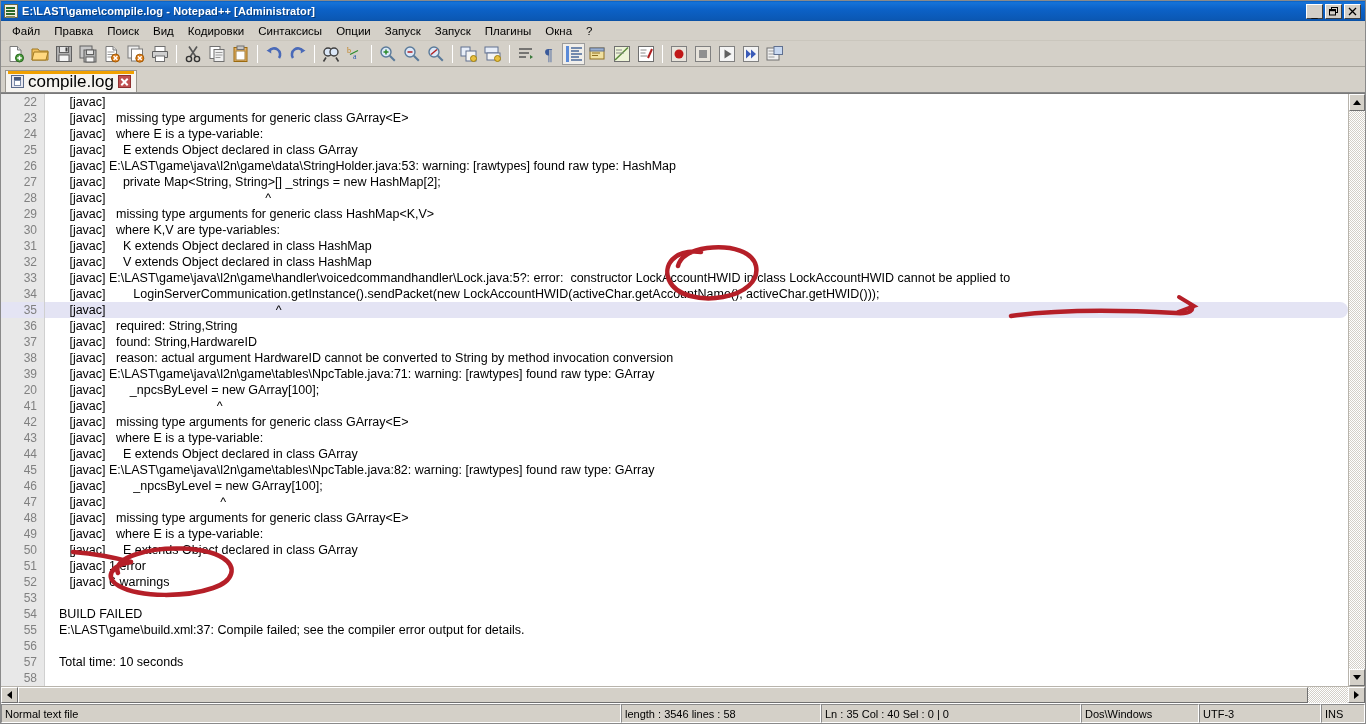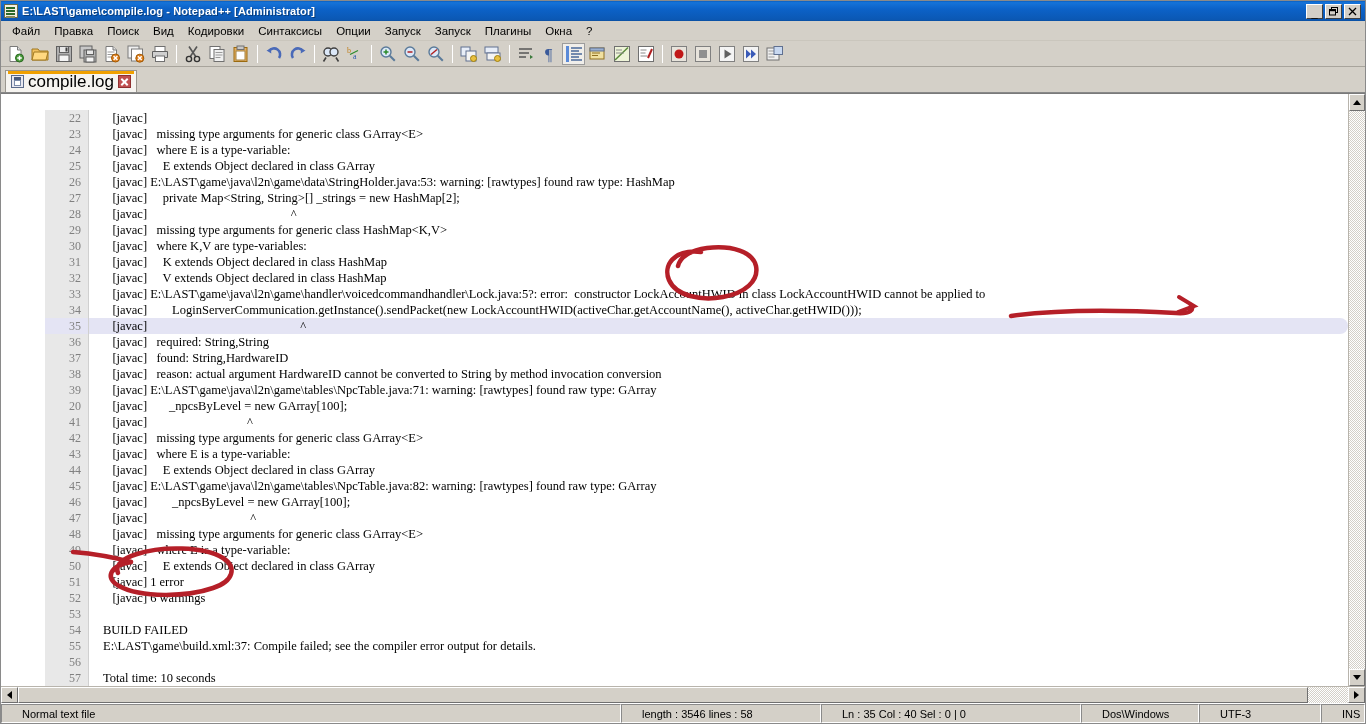--- a/index.html
+++ b/index.html
@@ -162,26 +162,25 @@
     border-top: 1px solid #7a7a7a;
   }
   .editor-area {
     flex: 1 1 auto;
     position: relative;
     overflow: hidden;
     background: #fff;
   }
   .code {
     position: absolute;
-    left: 0; top: 16px;
+    left: 0; top: 0;
     width: 100%;
-    font-family: Liberation Serif, serif;
+    font-family: Liberation Sans, sans-serif;
     font-size: 12.5px;
     line-height: 16px;
-    padding-left: 44px;
   }
   .code-line {
     display: flex;
     height: 16px;
     white-space: pre;
   }
   .code-line.current { background: #e4e4f4; border-radius: 8px; }
   .gutter {
     flex: 0 0 44px;
     width: 44px;
@@ -251,21 +250,21 @@
     height: 20px; flex: 0 0 20px;
     background: #d4d0c8;
     display: flex; align-items: stretch;
     border-top: 1px solid #fff;
     font-size: 11px;
   }
   .sb-cell {
     border: 1px solid;
     border-color: #8a8a8a #fff #fff #8a8a8a;
     display: flex; align-items: center;
-    padding: 0 20px;
+    padding: 0 3px;
     color: #000;
     white-space: nowrap;
     overflow: hidden;
   }
   .sb-cell.grow { flex: 1 1 auto; }
   #annot-layer { position:absolute; left:0; top:0; right:0; bottom:0; pointer-events:none; z-index: 40; }
 </style>
 </head>
 <body>
 

